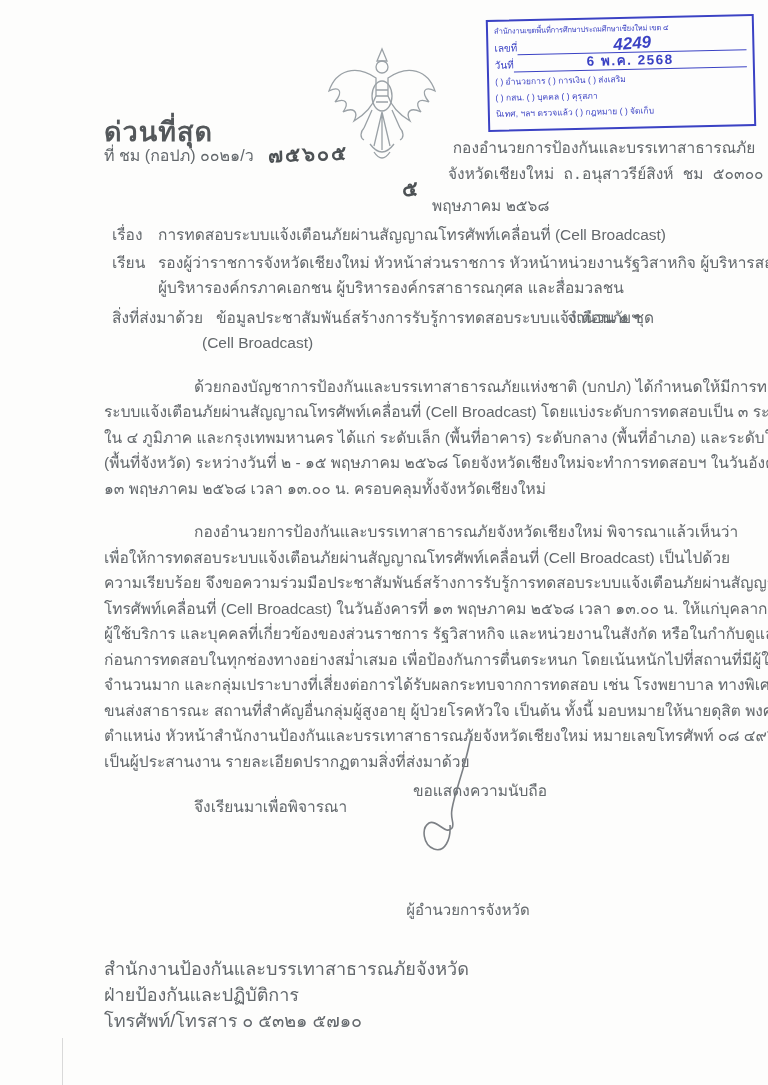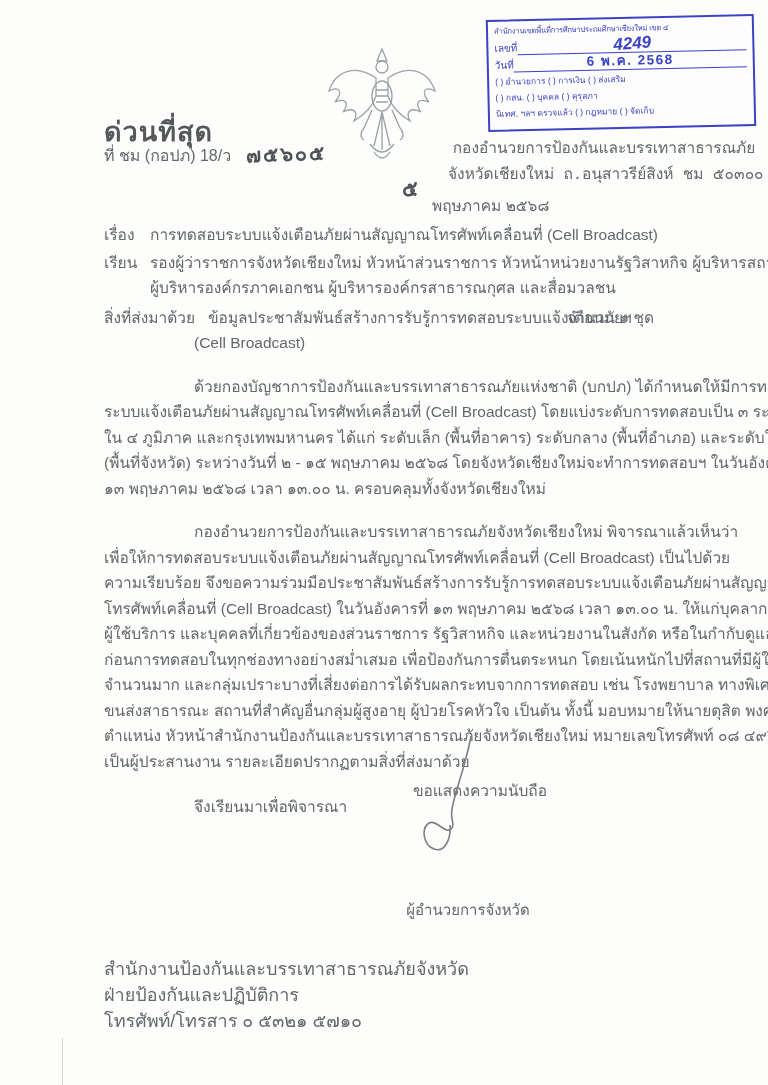--- a/index.html
+++ b/index.html
@@ -75,21 +75,21 @@
   .stamp .checks{font-size:8.5px;margin-top:3px;line-height:13px;white-space:nowrap;overflow:hidden;}
 
   
   .garuda{position:absolute;left:326px;top:46px;}
 
   
   .doc-body{
     position:absolute;left:104px;top:222px;width:566px;
     font-size:15.5px;line-height:25.5px;
   }
-  .row-label{position:relative;}
+  .row-label{position:relative;margin-left:8px;}
   .lbl-abs{position:absolute;left:0;top:0;}
   .subject-text{margin-left:46px;}
   .to-text{margin-left:46px;}
   .attach-text{margin-left:104px;position:relative;}
   .attach-count{position:absolute;right:16px;top:0;}
   .attach-2{margin-left:90px;}
   .para{margin-top:18px;}
   .para .indent{ text-indent:90px; }
 
   .closing{margin-top:20px;margin-left:90px;}
@@ -143,21 +143,21 @@
       <path d="M46 64 L38 82 M66 64 L74 82"></path>
       <path d="M38 82 C34 86 34 92 38 94 M74 82 C78 86 78 92 74 94"></path>
       <path d="M56 66 L48 100 M56 66 L56 104 M56 66 L64 100"></path>
       <path d="M44 98 Q56 114 68 98"></path>
       <path d="M48 106 Q56 118 64 106"></path>
     </svg>
   </div>
 
   <div class="urgent">ด่วนที่สุด</div>
   <div class="ref-line">
-    <span>ที่ ชม (กอปภ) 18/ว</span>
+    <span>ที่ ชม (กอปภ) ๐๐๒๑/ว</span>
     <span class="ref-hand">๗๕๖๐๕</span>
   </div>
 
   <div class="agency">
     <div class="line">กองอำนวยการป้องกันและบรรเทาสาธารณภัย</div>
     <div class="line">จังหวัดเชียงใหม่ ถ.อนุสาวรีย์สิงห์ ชม ๕๐๓๐๐</div>
   </div>
 
   <div class="date-hand">๕</div>
   <div class="date-line">พฤษภาคม ๒๕๖๘</div>

